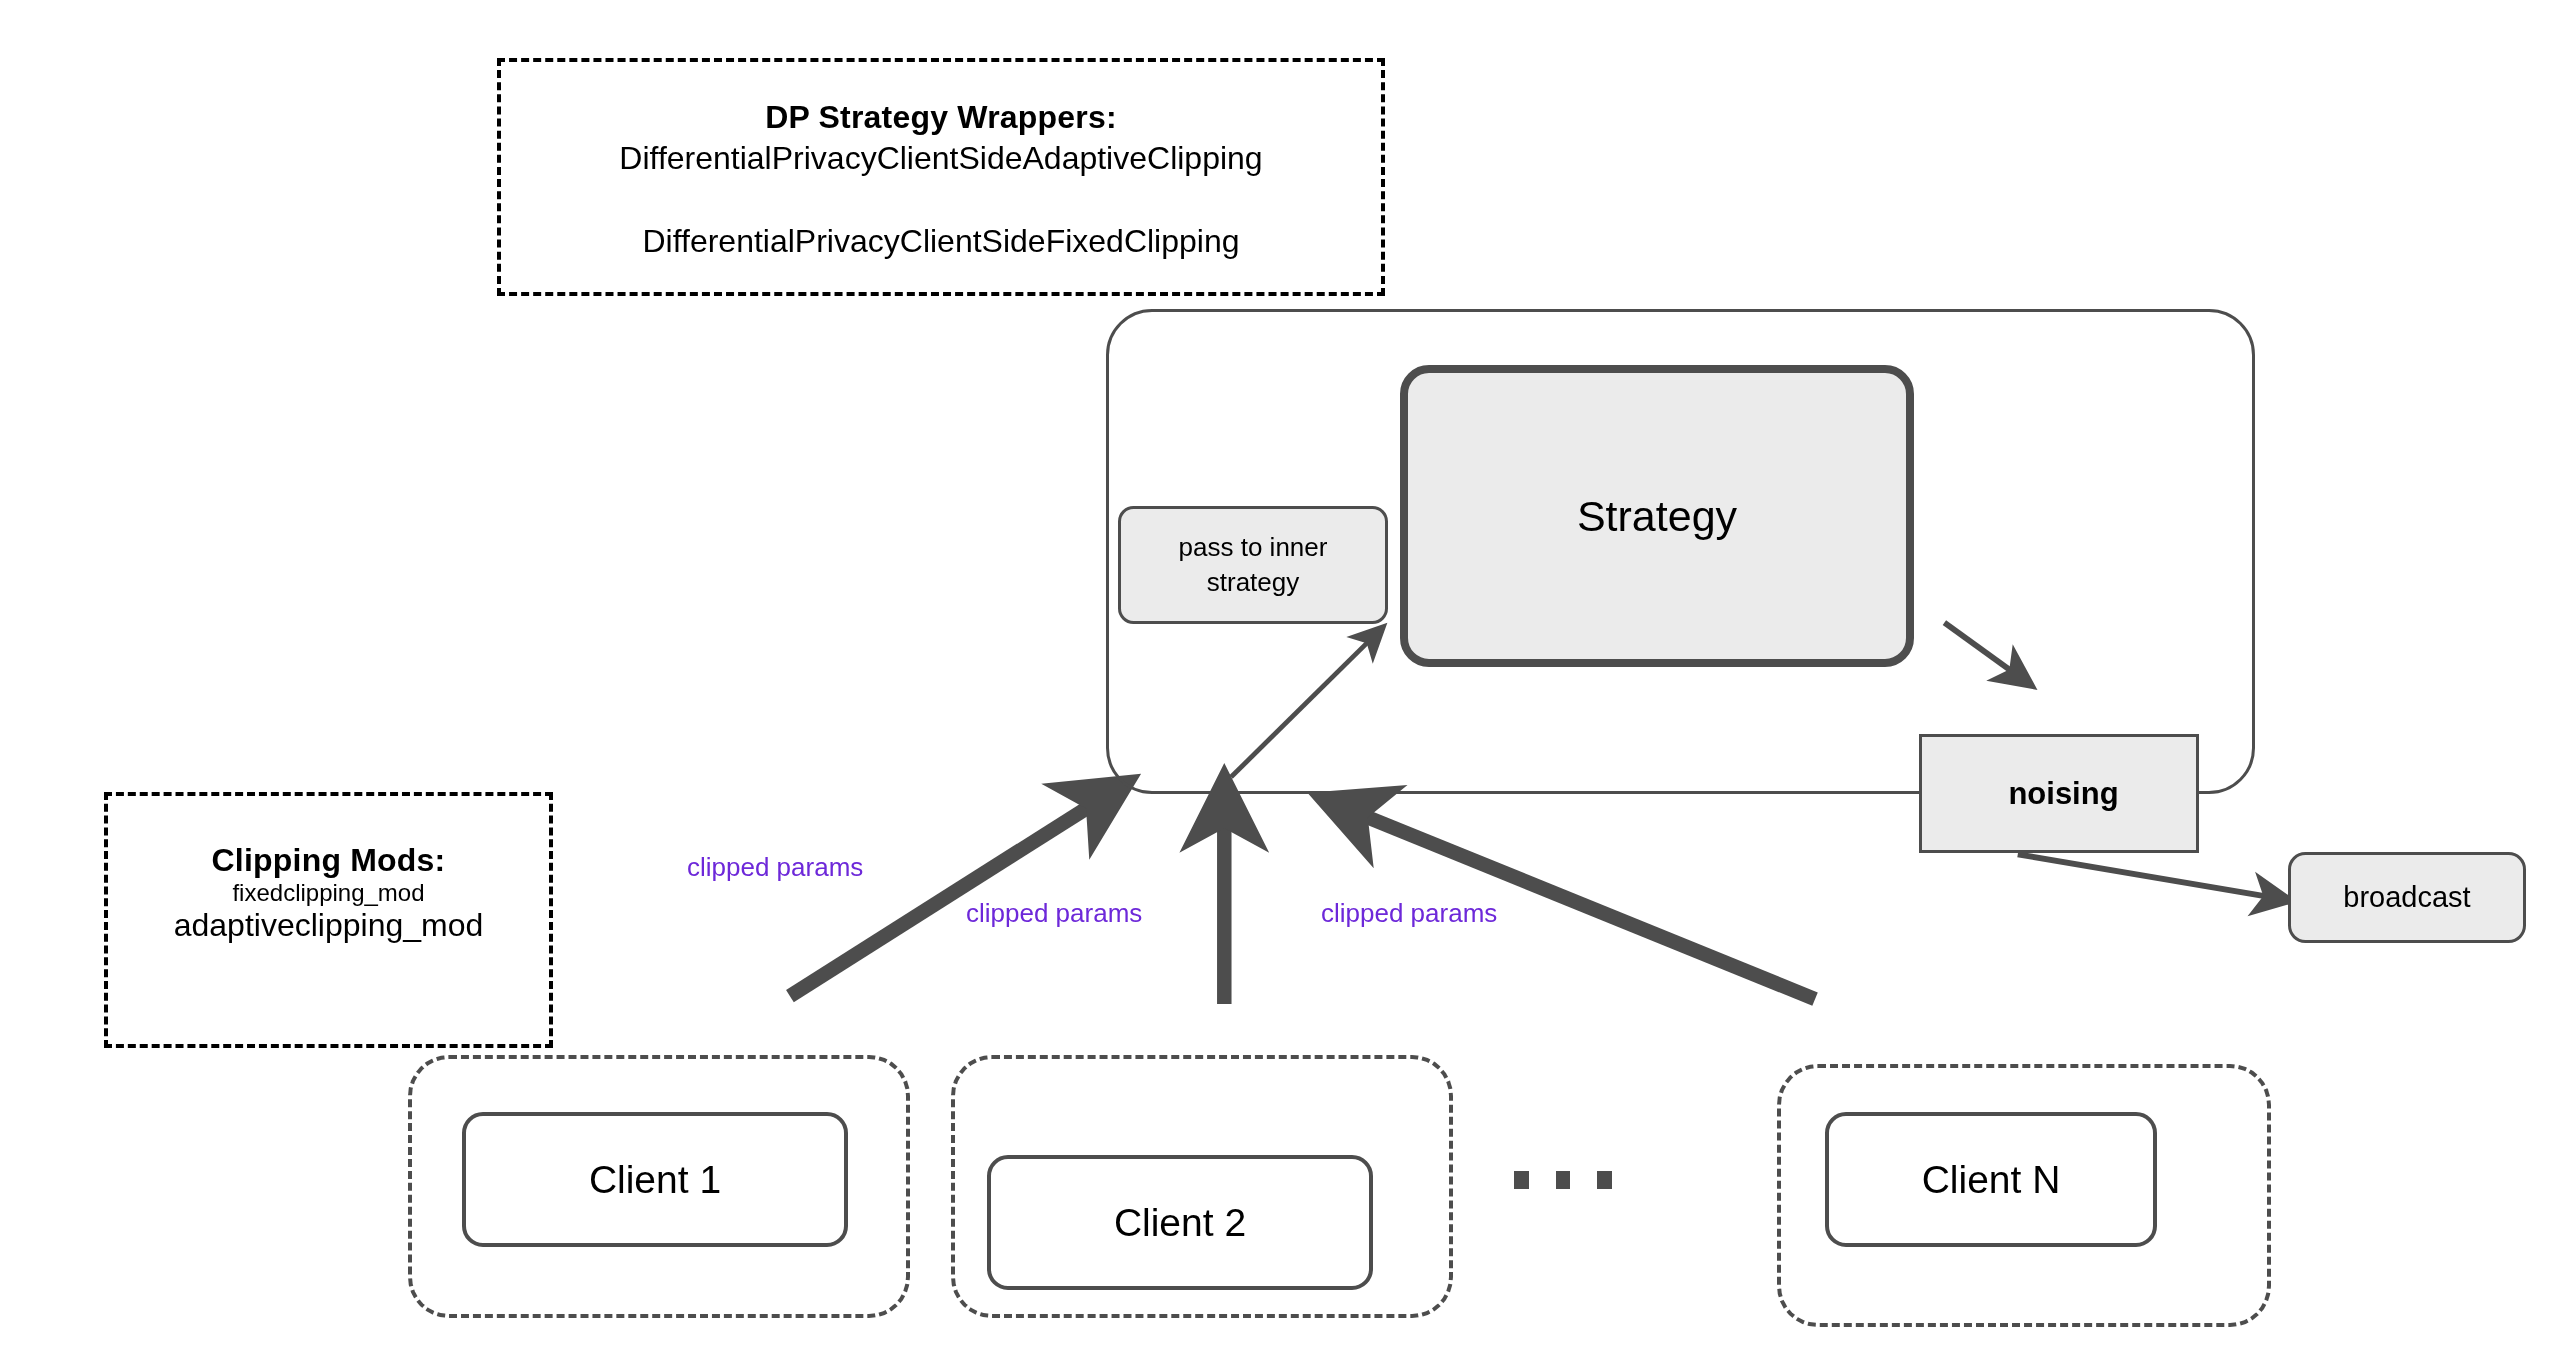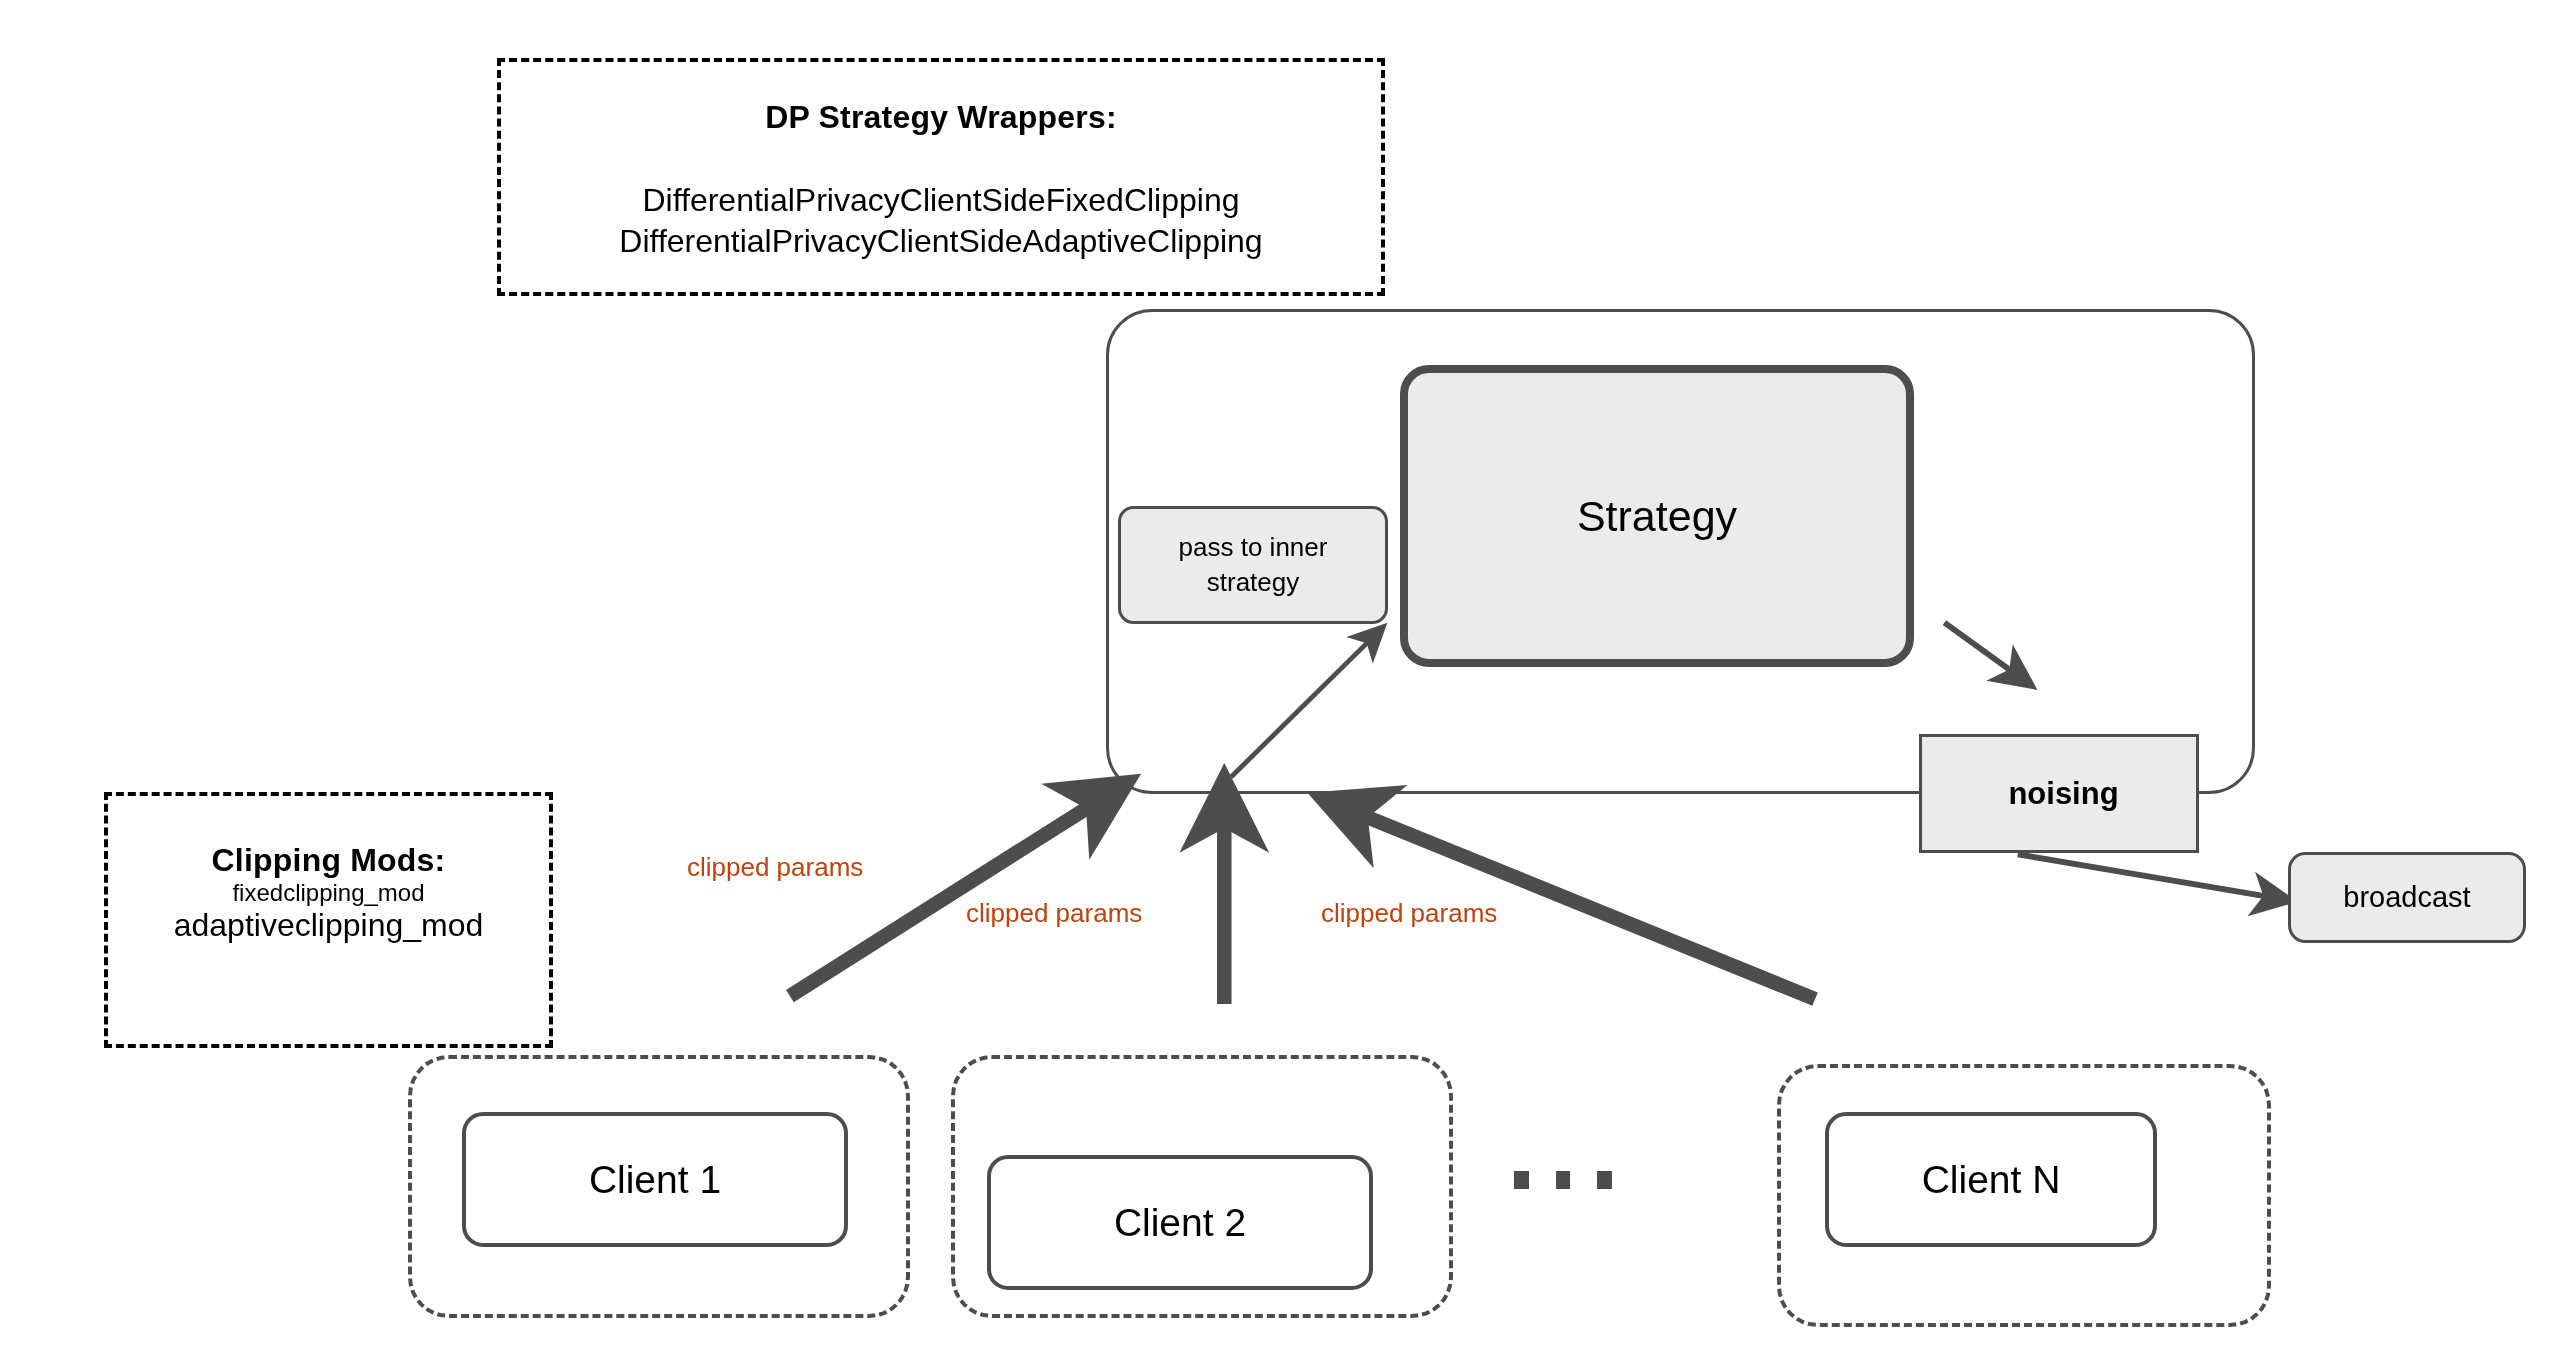--- a/index.html
+++ b/index.html
@@ -85,21 +85,21 @@
   }
   .client-group {
     border: 4.8px dashed #4d4d4d;
     border-radius: 41px;
     background: transparent;
   }
 
   
   .edge-label {
     font-size: 26px;
-    color: #c2410c;
+    color: #6d28d9;
     white-space: nowrap;
   }
 
   
   .ellipsis { display: flex; gap: 27px; align-items: center; }
   .ellipsis span {
     display: block;
     width: 14.5px;
     height: 18.3px;
     background: #4d4d4d;
@@ -151,22 +151,22 @@
       <line x1="2090" y1="885" x2="2355" y2="930" stroke="#4d4d4d" stroke-width="6" marker-end="url(#thinHead)"></line>
     </g>
   </svg>
 
   <div class="abs server-box" style="left:1106px; top:309px; width:1149px; height:485px;"></div>
 
   <div class="abs" style="left:1923px; top:738px; width:272px; height:111px; background:#ebebeb;"></div>
 
   <div class="abs ann-box" style="left:497px; top:58px; width:888px; height:238px; padding-top:37px;">
     <div class="ann-title" style="font-size:32px;">DP Strategy Wrappers:</div>
+    <div class="ann-line" style="font-size:32px; margin-top:3.9px;">DifferentialPrivacyClientSideAdaptiveClipping</div>
     <div class="ann-line" style="font-size:32px; margin-top:46px;">DifferentialPrivacyClientSideFixedClipping</div>
-    <div class="ann-line" style="font-size:32px; margin-top:3.9px;">DifferentialPrivacyClientSideAdaptiveClipping</div>
   </div>
 
   <div class="abs ann-box" style="left:104px; top:792px; width:449px; height:256px; padding-top:46px;">
     <div class="ann-title" style="font-size:32px;">Clipping Mods:</div>
     <div class="ann-line" style="font-size:24px; ">fixedclipping_mod</div>
     <div class="ann-line" style="font-size:32px; margin-top:0;">adaptiveclipping_mod</div>
   </div>
 
   <div class="abs node strategy" style="left:1400px; top:365px; width:514px; height:302px;">
     <span>Strategy</span>

